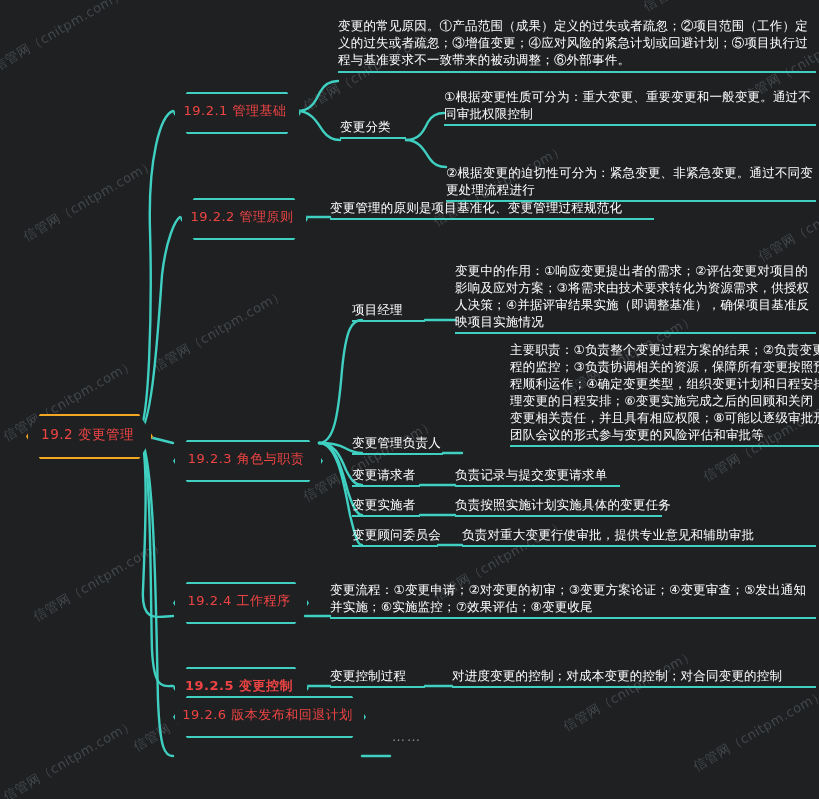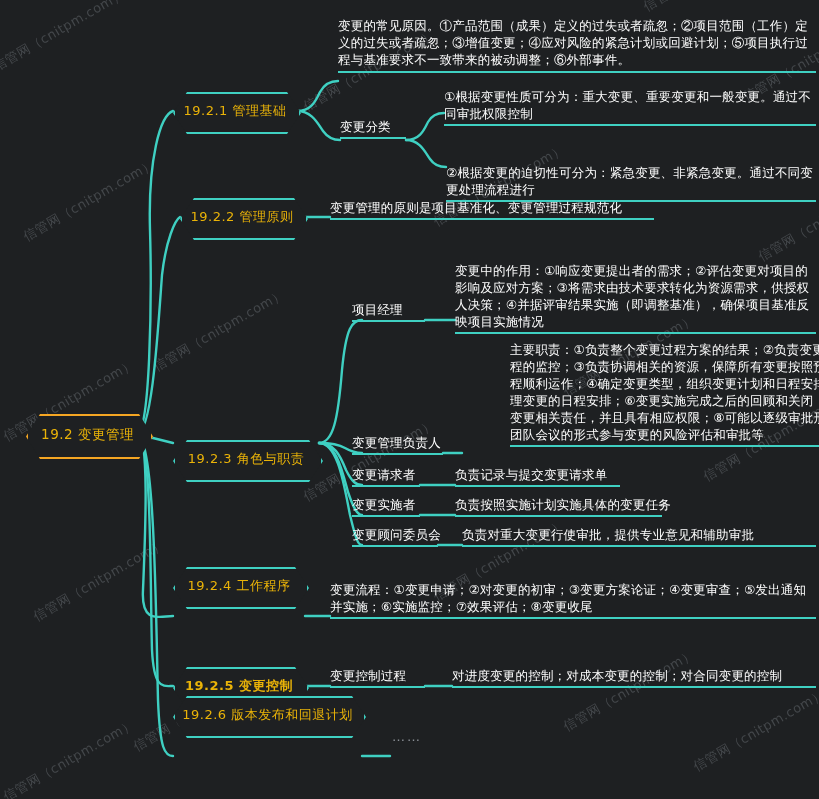--- a/index.html
+++ b/index.html
@@ -30,21 +30,21 @@
   .hex{
     border:2px solid #3fd0c2;
     background:#1e2022;
     clip-path:polygon(14px 0,calc(100% - 14px) 0,100% 50%,calc(100% - 14px) 100%,14px 100%,0 50%);
     position:relative;
   }
   .hexwrap{position:absolute;}
   .hexwrap .inner{
     position:absolute;left:0;top:0;right:0;bottom:0;
     display:flex;align-items:center;justify-content:center;
-    color:#eab308;font-size:13px;letter-spacing:.5px;
+    color:#ef4444;font-size:13px;letter-spacing:.5px;
   }
 
   
   .central .hexshape{border-color:#f5a623;}
   .central .inner{font-size:13.5px;}
 
   
   .uline{
     position:absolute;
     color:#ffffff;
@@ -133,21 +133,21 @@
   <div class="hexwrap" style="left:180px;top:198px;width:124px;height:38px;">
     <div class="hex" style="position:absolute;left:0;top:0;width:100%;height:100%;"></div>
     <div class="inner">19.2.2  管理原则</div>
   </div>
 
   <div class="hexwrap" style="left:173px;top:440px;width:146px;height:38px;">
     <div class="hex" style="position:absolute;left:0;top:0;width:100%;height:100%;"></div>
     <div class="inner">19.2.3  角色与职责</div>
   </div>
 
-  <div class="hexwrap" style="left:173px;top:567px;width:132px;height:38px;text-align:center;">
+  <div class="hexwrap" style="left:173px;top:582px;width:132px;height:38px;text-align:center;">
     <div class="hex" style="position:absolute;left:0;top:0;width:100%;height:100%;"></div>
     <div class="inner">19.2.4  工作程序</div>
   </div>
 
   <div class="hexwrap" style="left:173px;top:667px;width:132px;height:38px;font-weight:bold;">
     <div class="hex" style="position:absolute;left:0;top:0;width:100%;height:100%;"></div>
     <div class="inner">19.2.5  变更控制</div>
   </div>
 
   <div class="hexwrap" style="left:173px;top:696px;width:189px;height:38px;">

